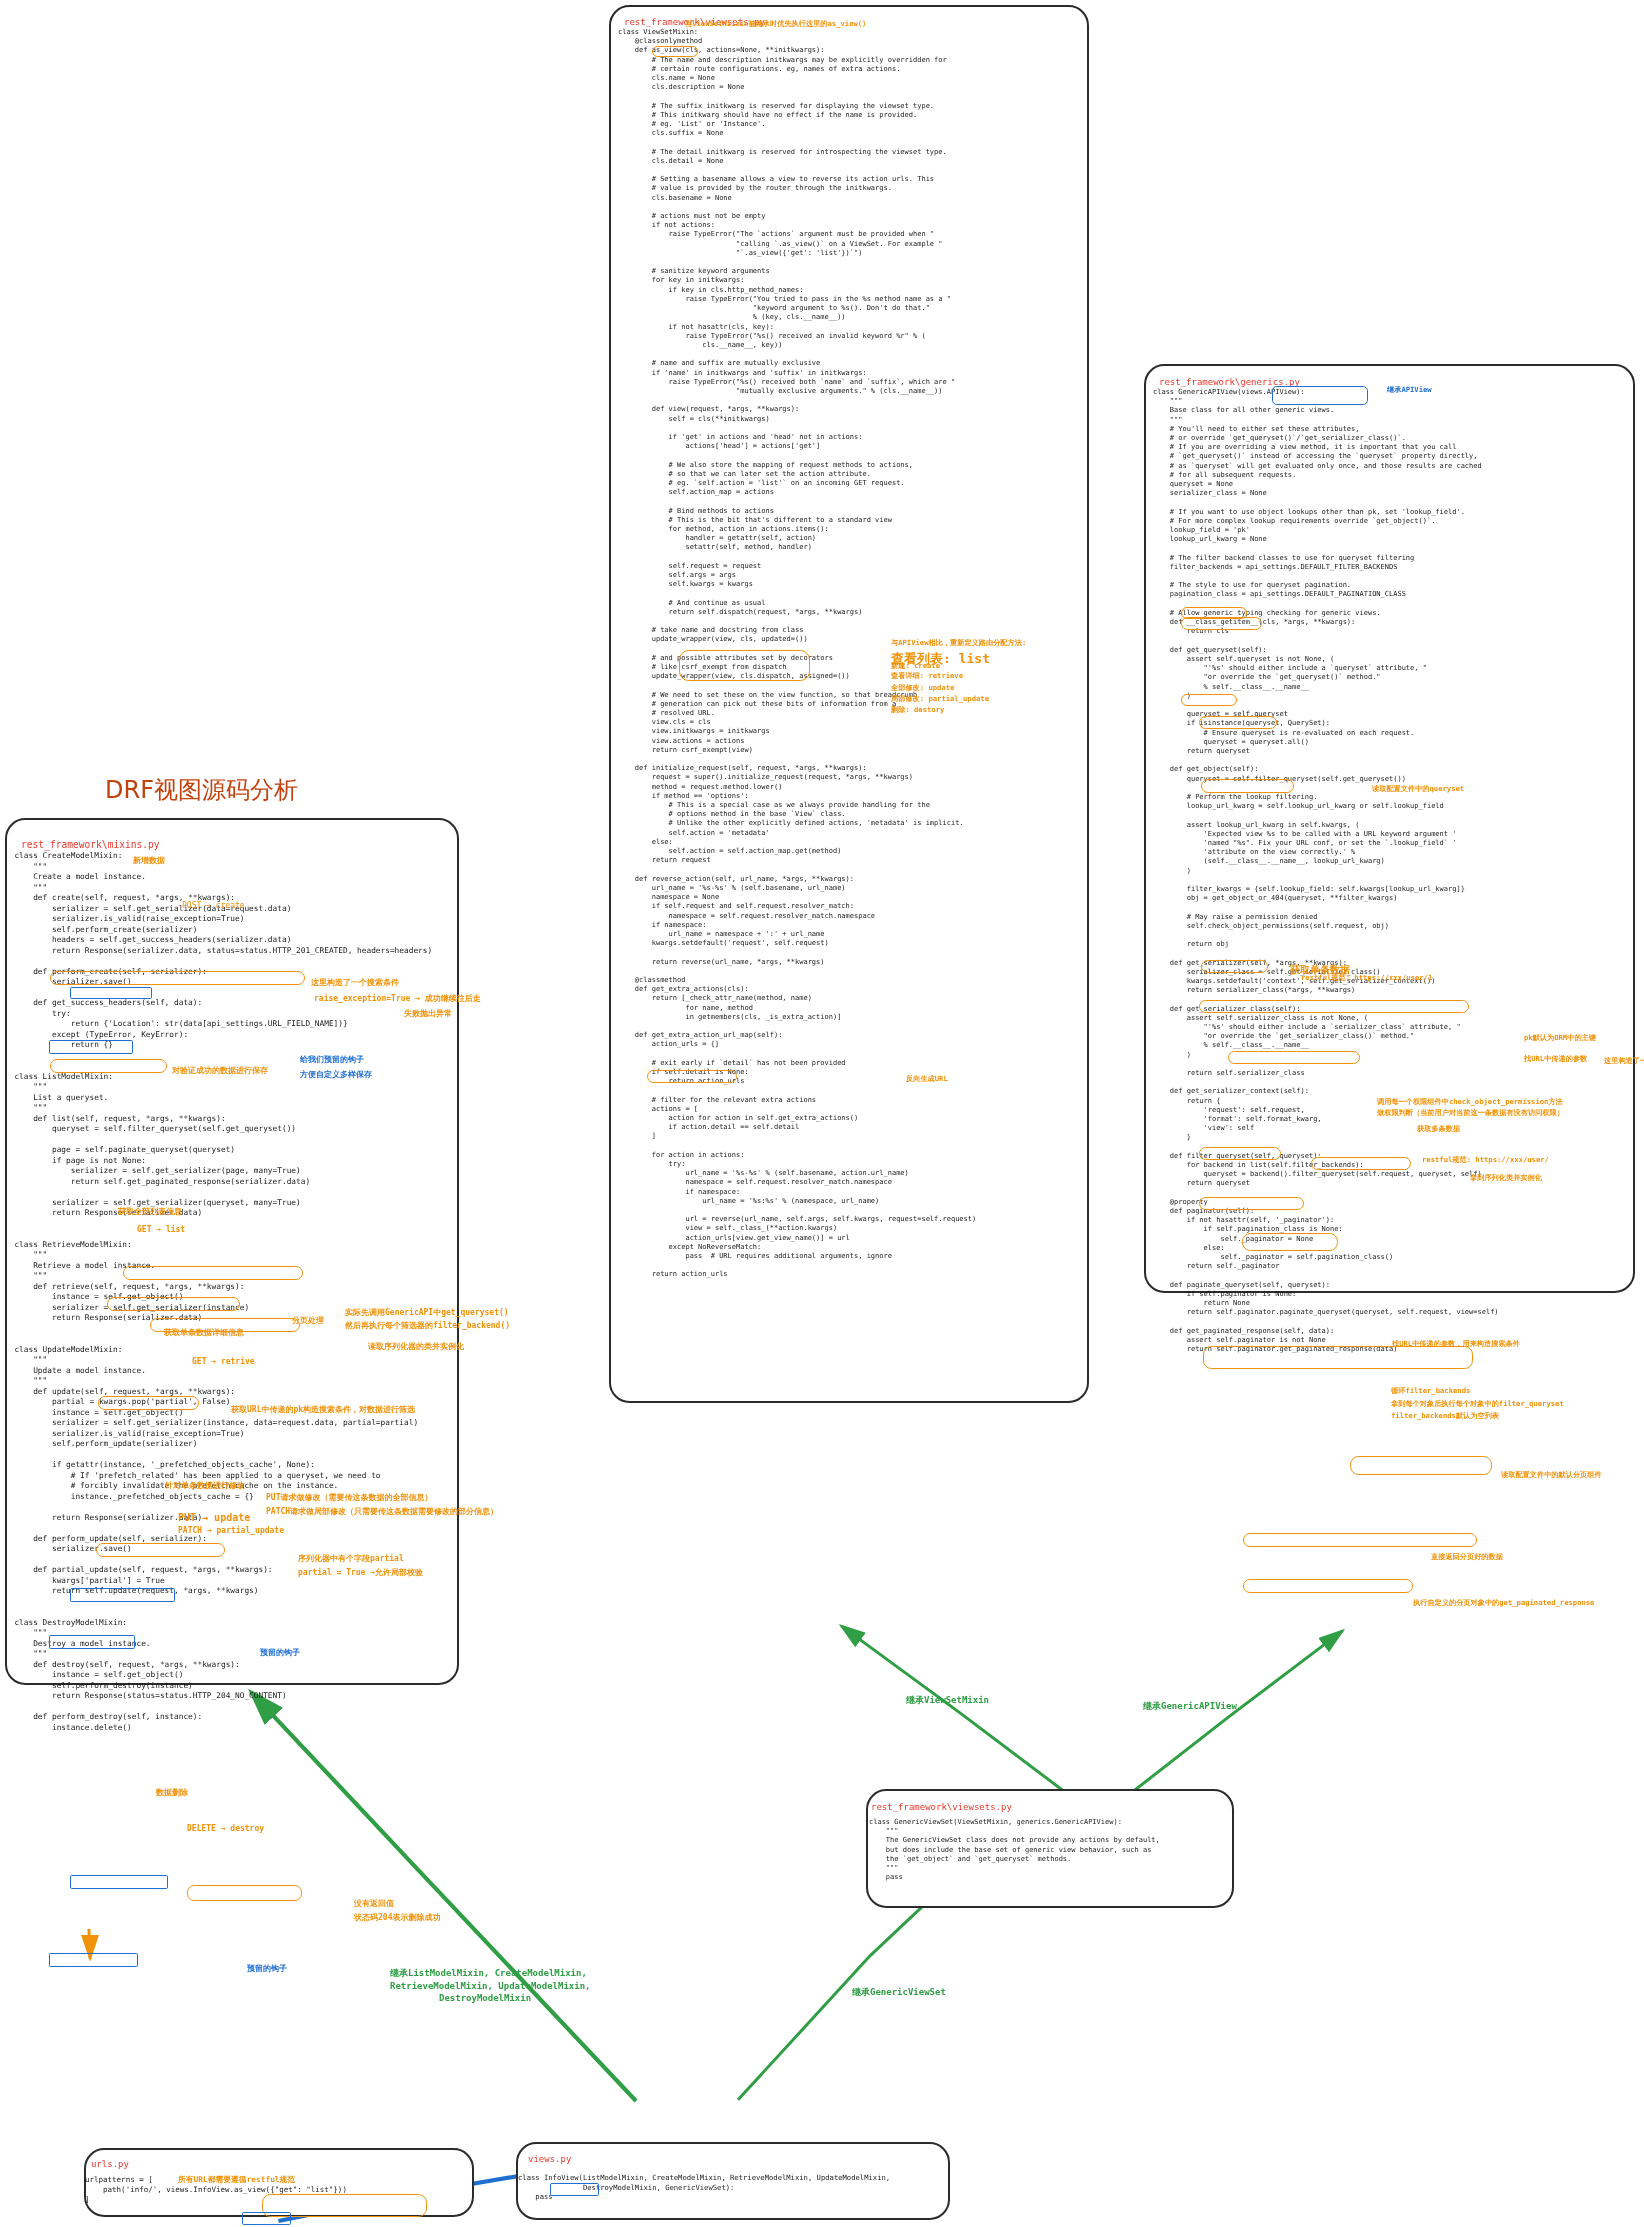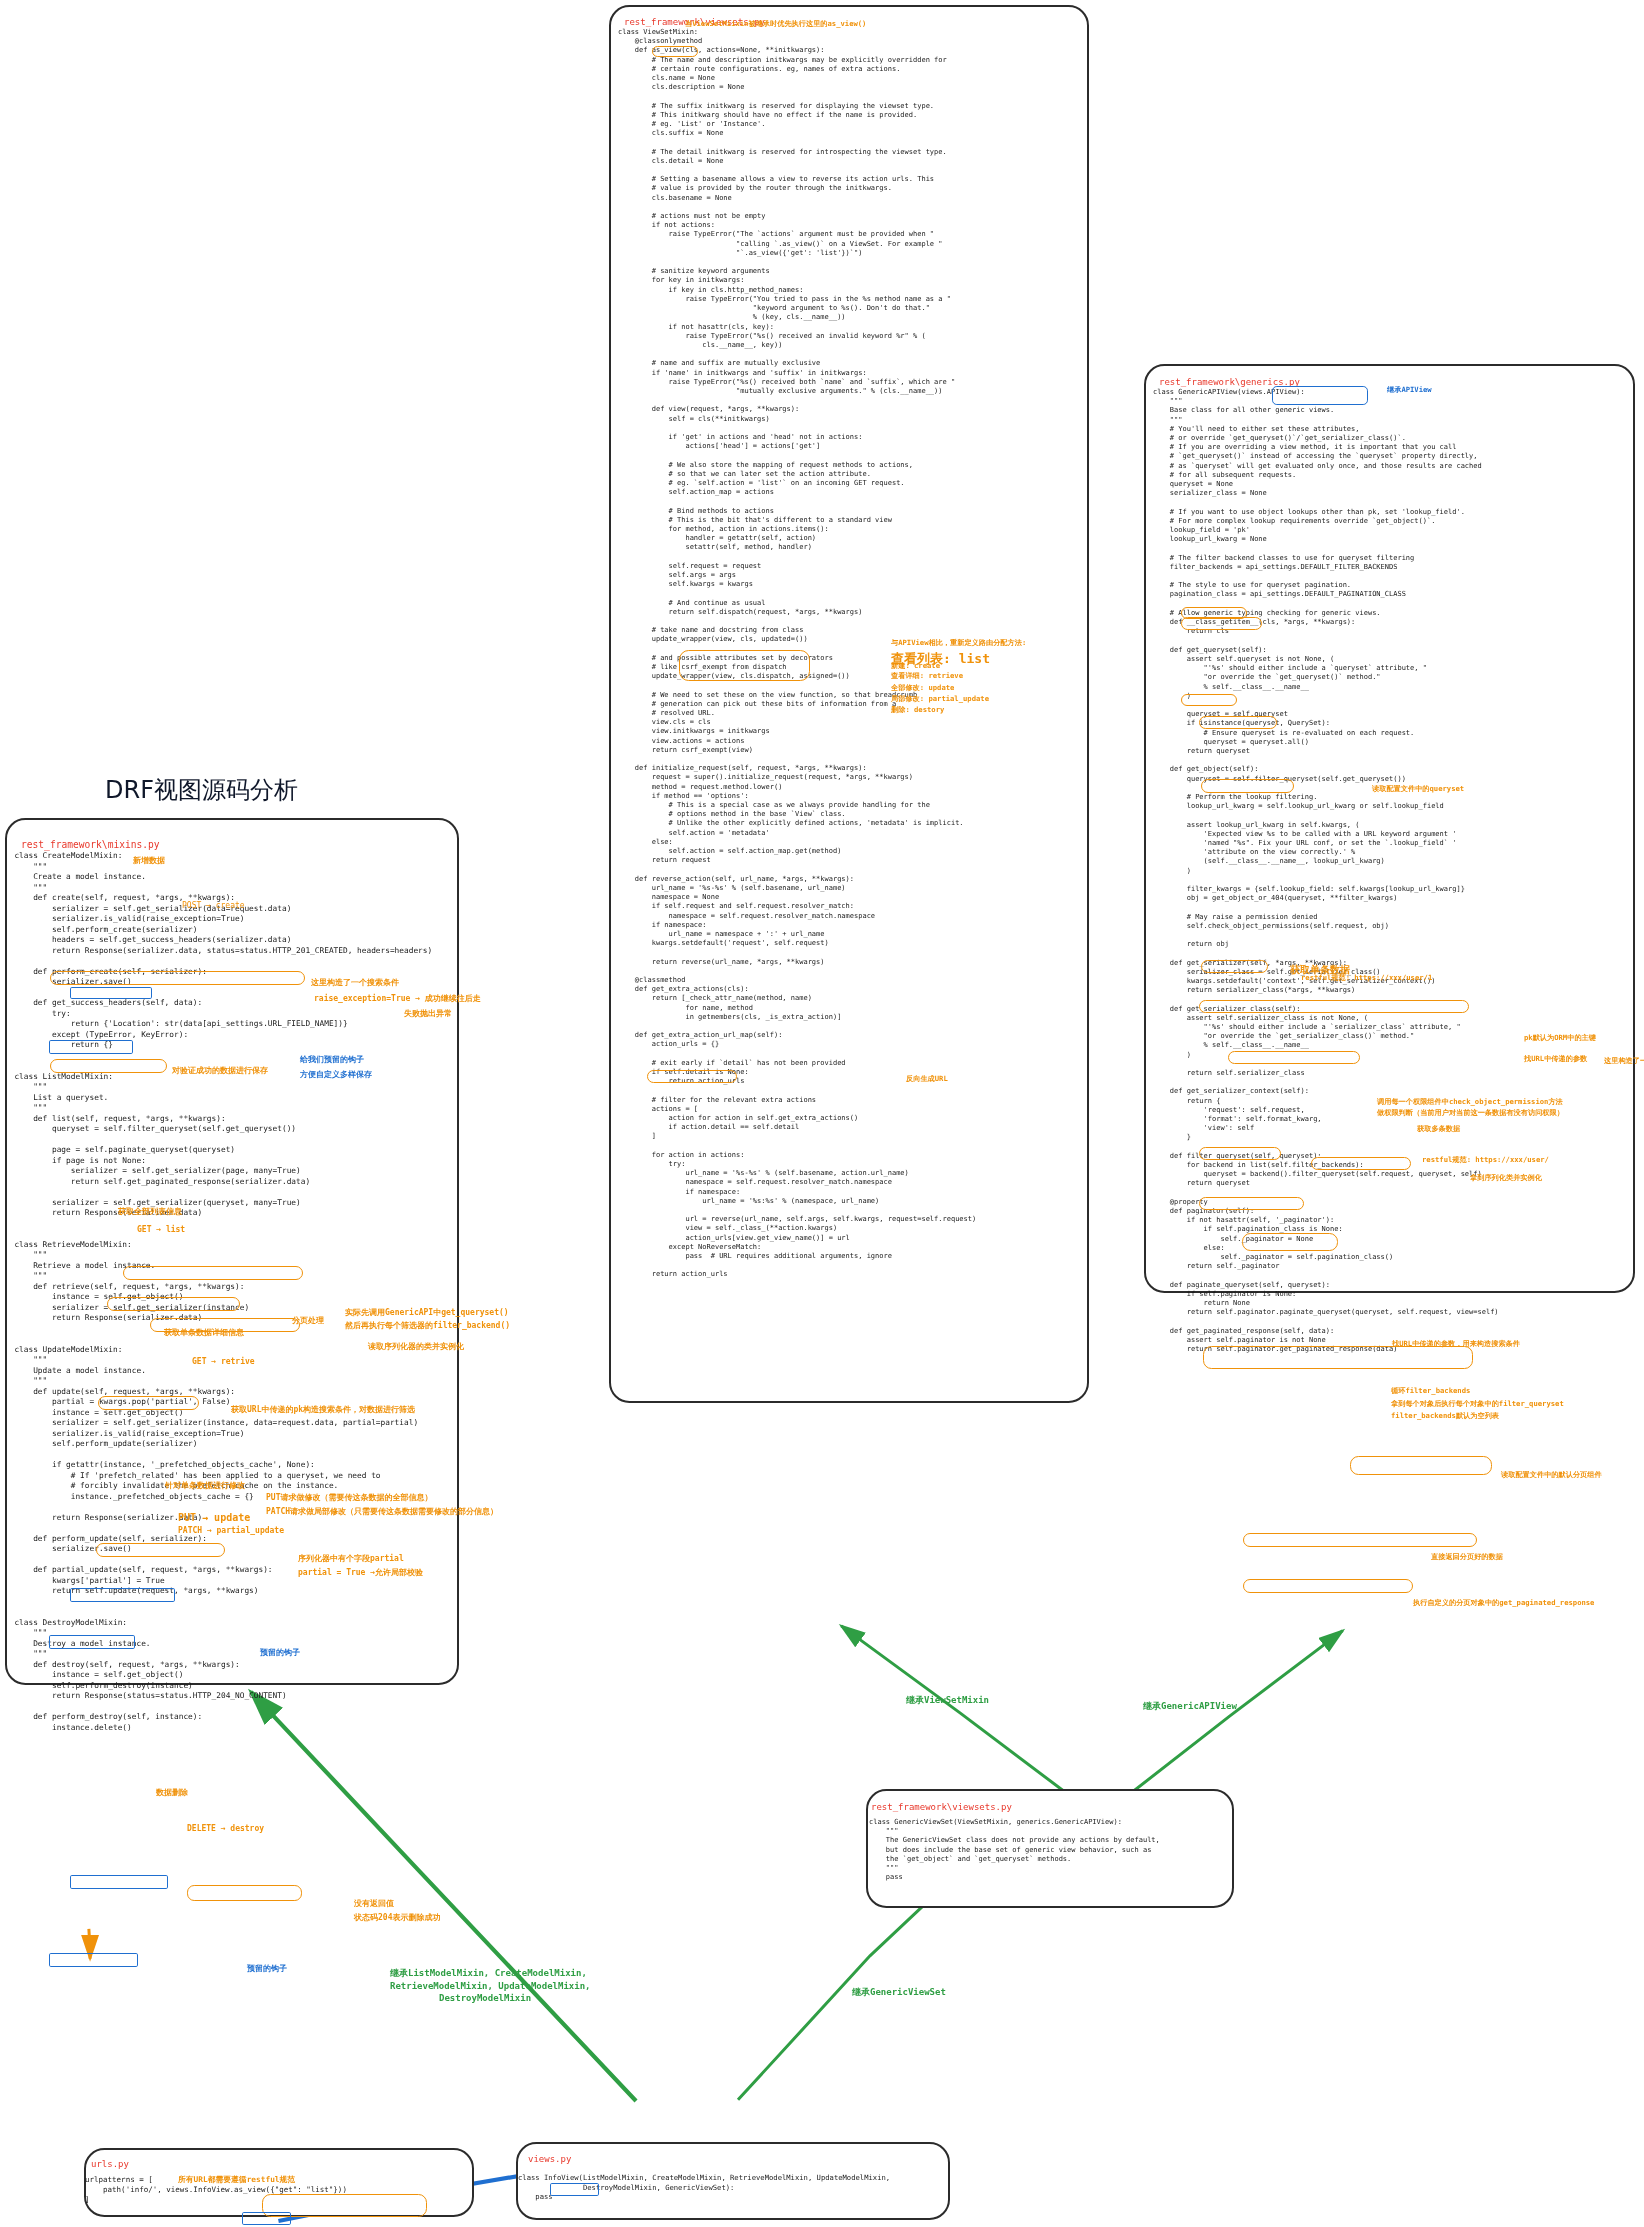--- a/index.html
+++ b/index.html
@@ -7,21 +7,21 @@
   #stage{position:relative;width:1644px;height:2227px;background:#fff;overflow:hidden;}
 
   .panel{position:absolute;border:2.4px solid #2b2b2b;border-radius:20.4px;background:#fff;box-sizing:border-box;}
 
   .code{position:absolute;white-space:pre;font-family:"DejaVu Sans Mono",monospace;color:#1a1a1a;letter-spacing:0;}
   .filetag{position:absolute;color:#e8382b;font-family:"DejaVu Sans Mono",monospace;white-space:pre;}
   .note{position:absolute;color:#f0920a;font-family:"DejaVu Sans Mono",monospace;white-space:pre;}
   .note-blue{position:absolute;color:#1f6fd0;font-family:"DejaVu Sans Mono",monospace;white-space:pre;}
   .note-green{position:absolute;color:#2f9e44;font-family:"DejaVu Sans Mono",monospace;white-space:pre;}
 
-  .title{position:absolute;font-family:"DejaVu Sans",sans-serif;color:#0f172a;}
+  .title{position:absolute;font-family:"DejaVu Sans",sans-serif;color:#c2410c;}
 
   .hl{position:absolute;border:1.8px solid #f0920a;border-radius:7.2px;box-sizing:border-box;pointer-events:none;}
   .hl-blue{position:absolute;border:1.8px solid #1f6fd0;border-radius:1.8px;box-sizing:border-box;pointer-events:none;}
 
   svg.overlay{position:absolute;left:0;top:0;width:1644px;height:2227px;pointer-events:none;overflow:visible;}
 </style>
 </head>
 <body>
 
 <div id="stage">

